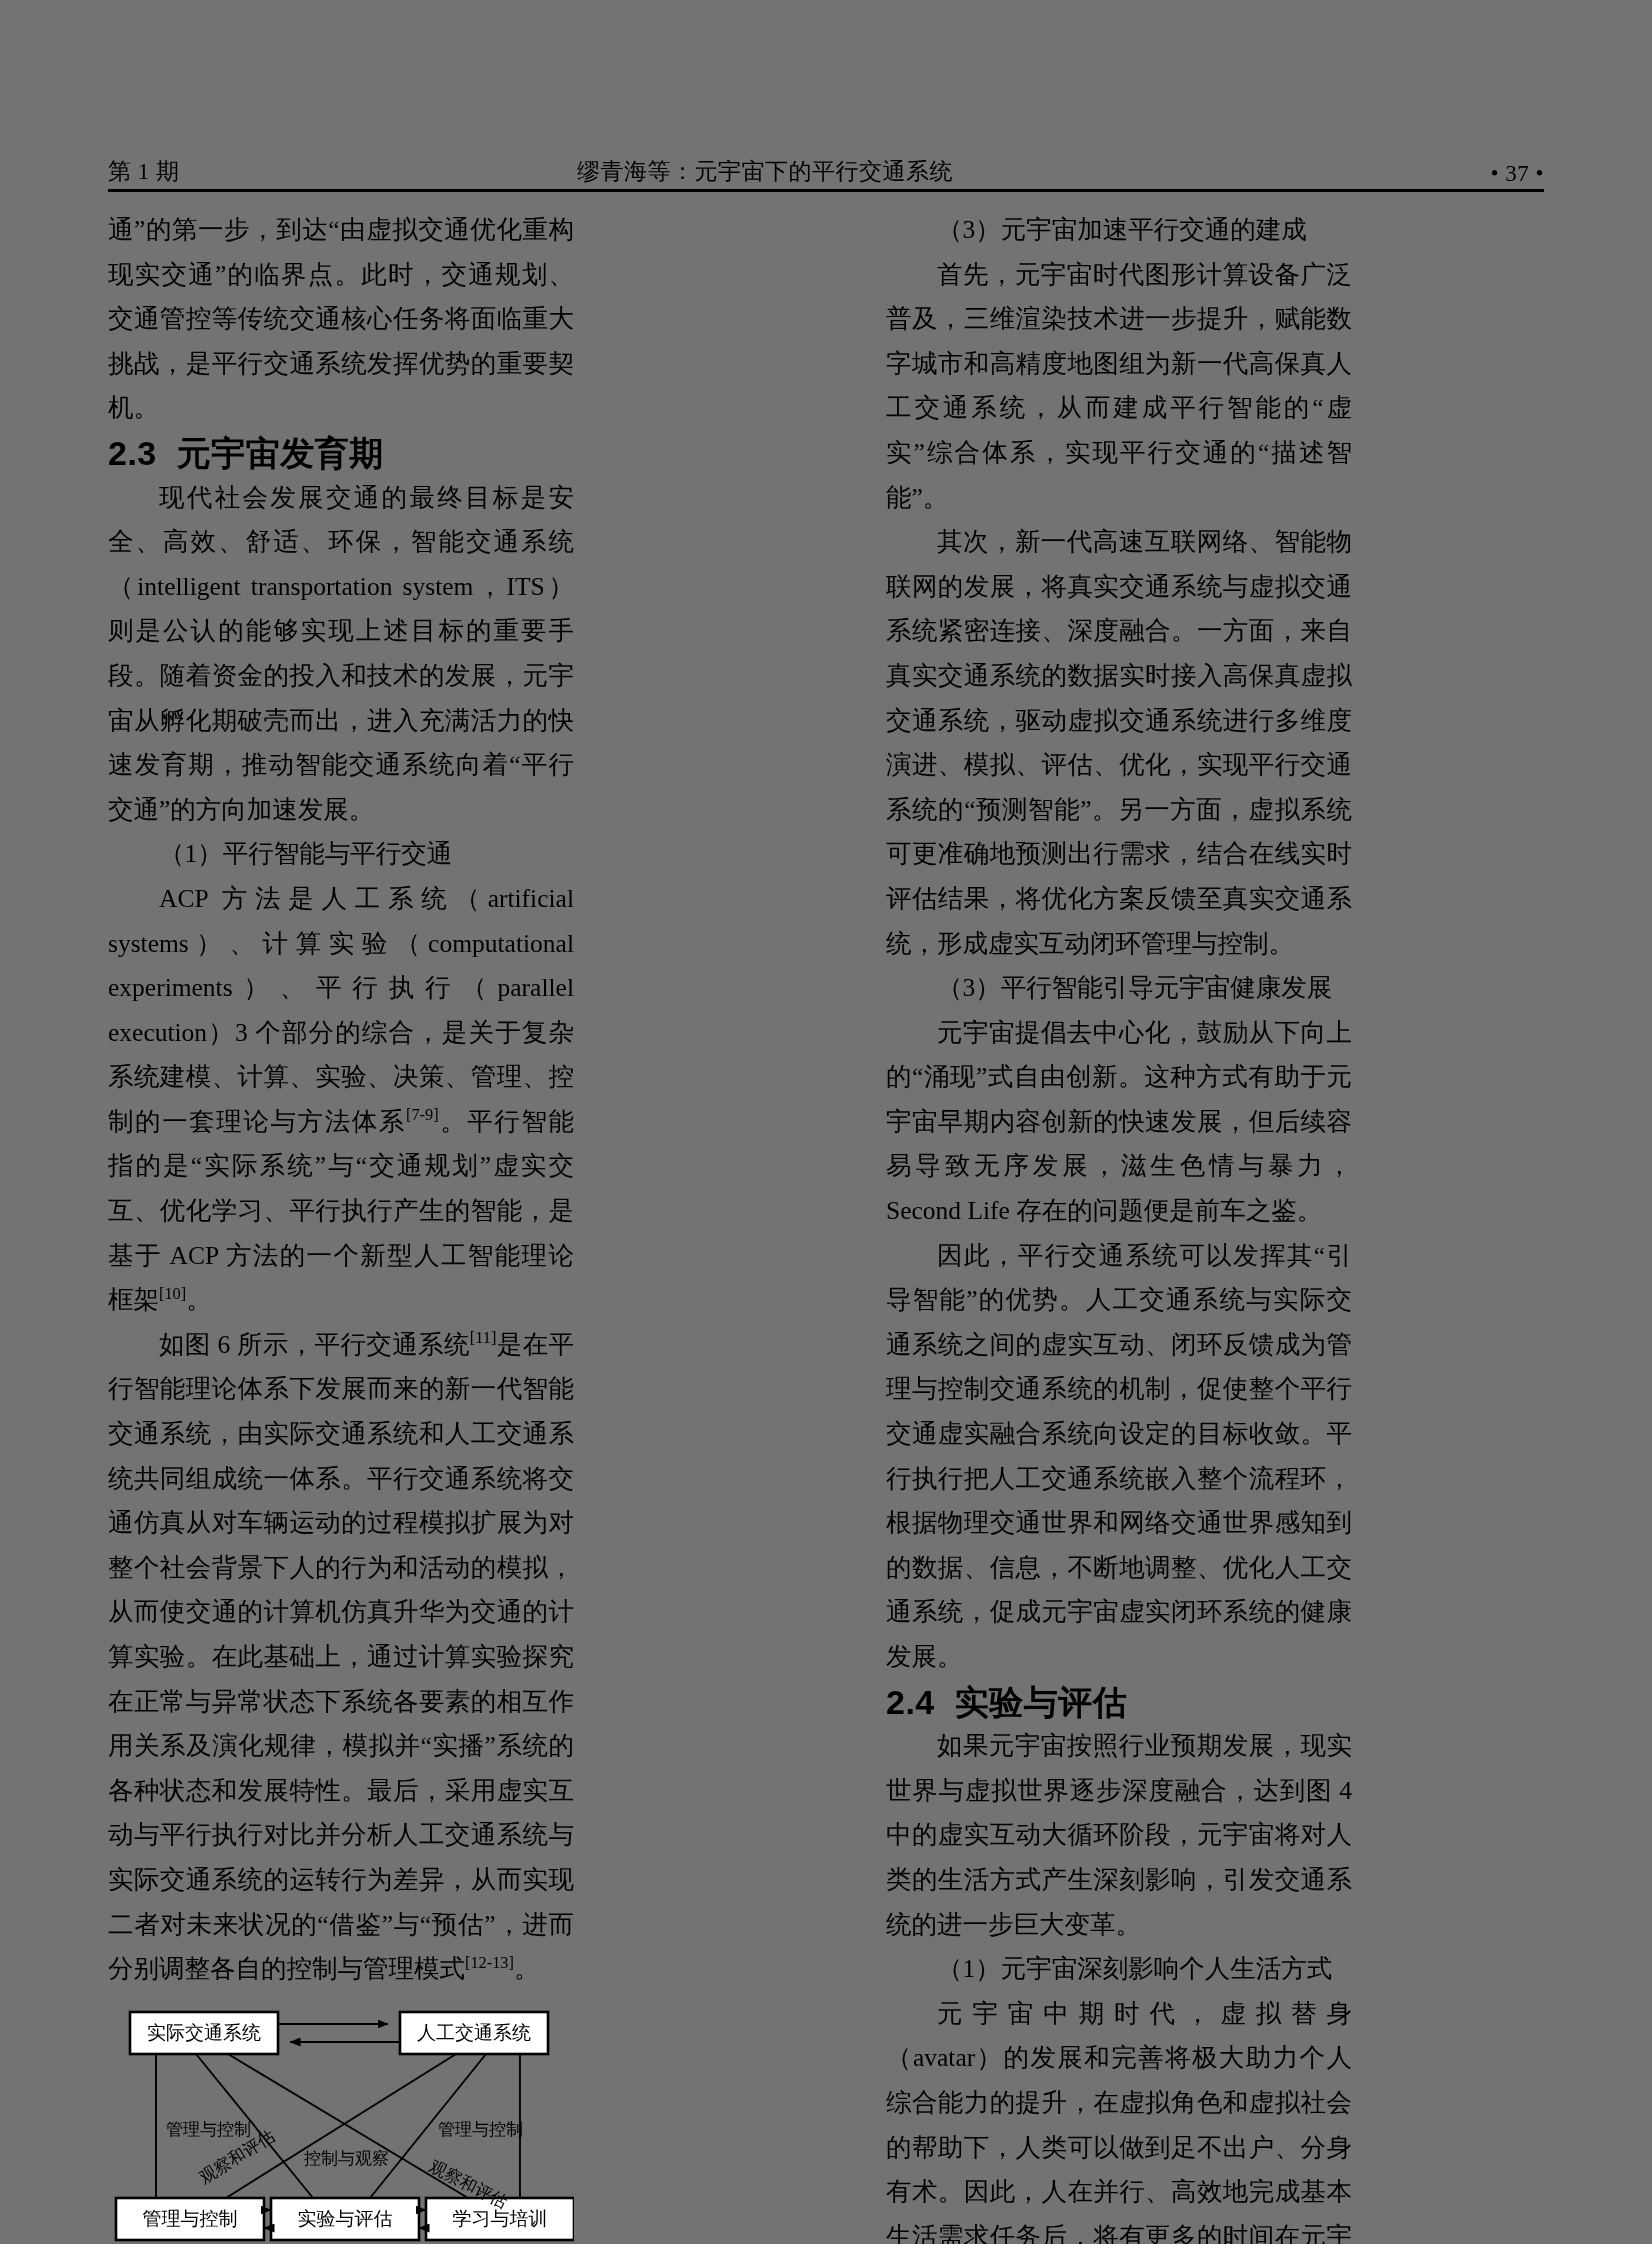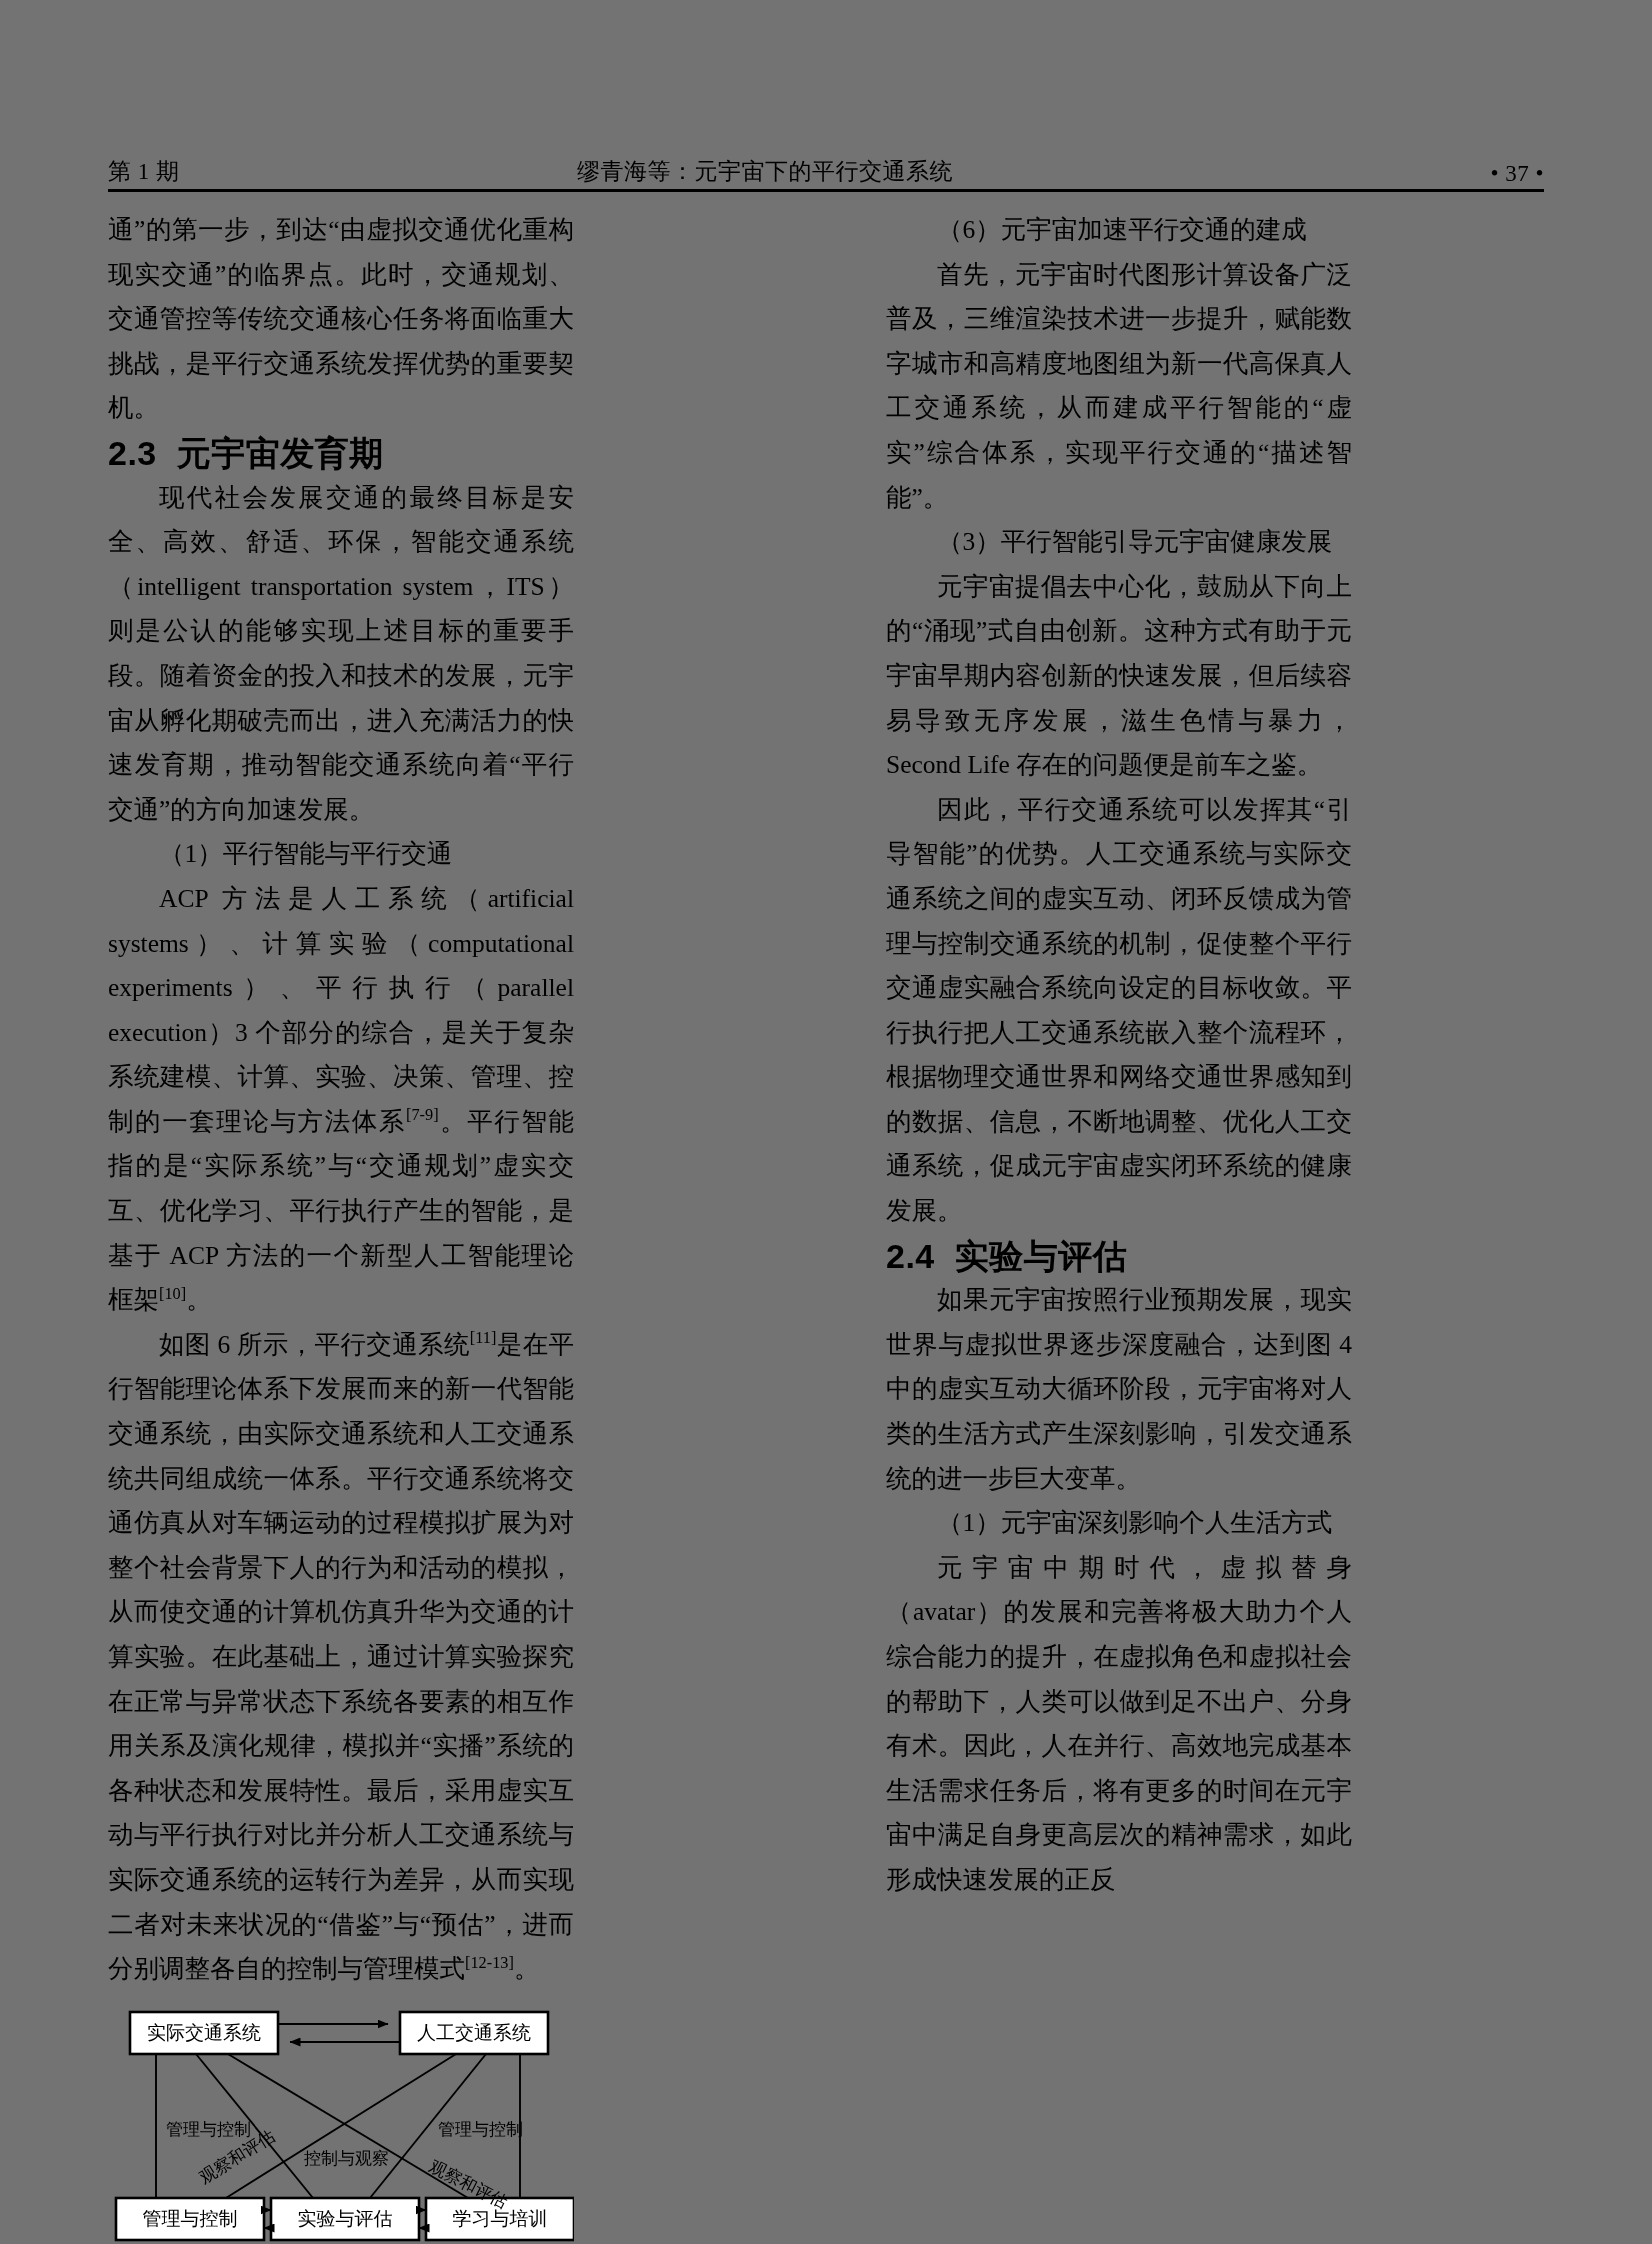--- a/index.html
+++ b/index.html
@@ -190,22 +190,23 @@
         <text class="svg-edgelabel" x="196" y="162">控制与观察</text>
         <text class="svg-edgelabel" x="330" y="133">管理与控制</text>
         <text class="svg-edgelabel" x="320" y="168" transform="rotate(27 320 168)">观察和评估</text>
       </svg>
 
     </div>
   </div>
 
   <div class="col col-right">
 
-    <p class="para">（6）元宇宙加速平行交通的建成</p>
+    <p class="para">（3）元宇宙加速平行交通的建成</p>
     <p class="para">首先，元宇宙时代图形计算设备广泛普及，三维渲染技术进一步提升，赋能数字城市和高精度地图组为新一代高保真人工交通系统，从而建成平行智能的“虚实”综合体系，实现平行交通的“描述智能”。</p>
+    <p class="para">其次，新一代高速互联网络、智能物联网的发展，将真实交通系统与虚拟交通系统紧密连接、深度融合。一方面，来自真实交通系统的数据实时接入高保真虚拟交通系统，驱动虚拟交通系统进行多维度演进、模拟、评估、优化，实现平行交通系统的“预测智能”。另一方面，虚拟系统可更准确地预测出行需求，结合在线实时评估结果，将优化方案反馈至真实交通系统，形成虚实互动闭环管理与控制。</p>
 
     <p class="para">（3）平行智能引导元宇宙健康发展</p>
     <p class="para">元宇宙提倡去中心化，鼓励从下向上的“涌现”式自由创新。这种方式有助于元宇宙早期内容创新的快速发展，但后续容易导致无序发展，滋生色情与暴力，Second Life 存在的问题便是前车之鉴。</p>
     <p class="para">因此，平行交通系统可以发挥其“引导智能”的优势。人工交通系统与实际交通系统之间的虚实互动、闭环反馈成为管理与控制交通系统的机制，促使整个平行交通虚实融合系统向设定的目标收敛。平行执行把人工交通系统嵌入整个流程环，根据物理交通世界和网络交通世界感知到的数据、信息，不断地调整、优化人工交通系统，促成元宇宙虚实闭环系统的健康发展。</p>
 
     <h3 class="section">
       <span class="num">2.4</span><span>实验与评估</span>
     </h3>
 
     <p class="para">如果元宇宙按照行业预期发展，现实世界与虚拟世界逐步深度融合，达到图 4 中的虚实互动大循环阶段，元宇宙将对人类的生活方式产生深刻影响，引发交通系统的进一步巨大变革。</p>

